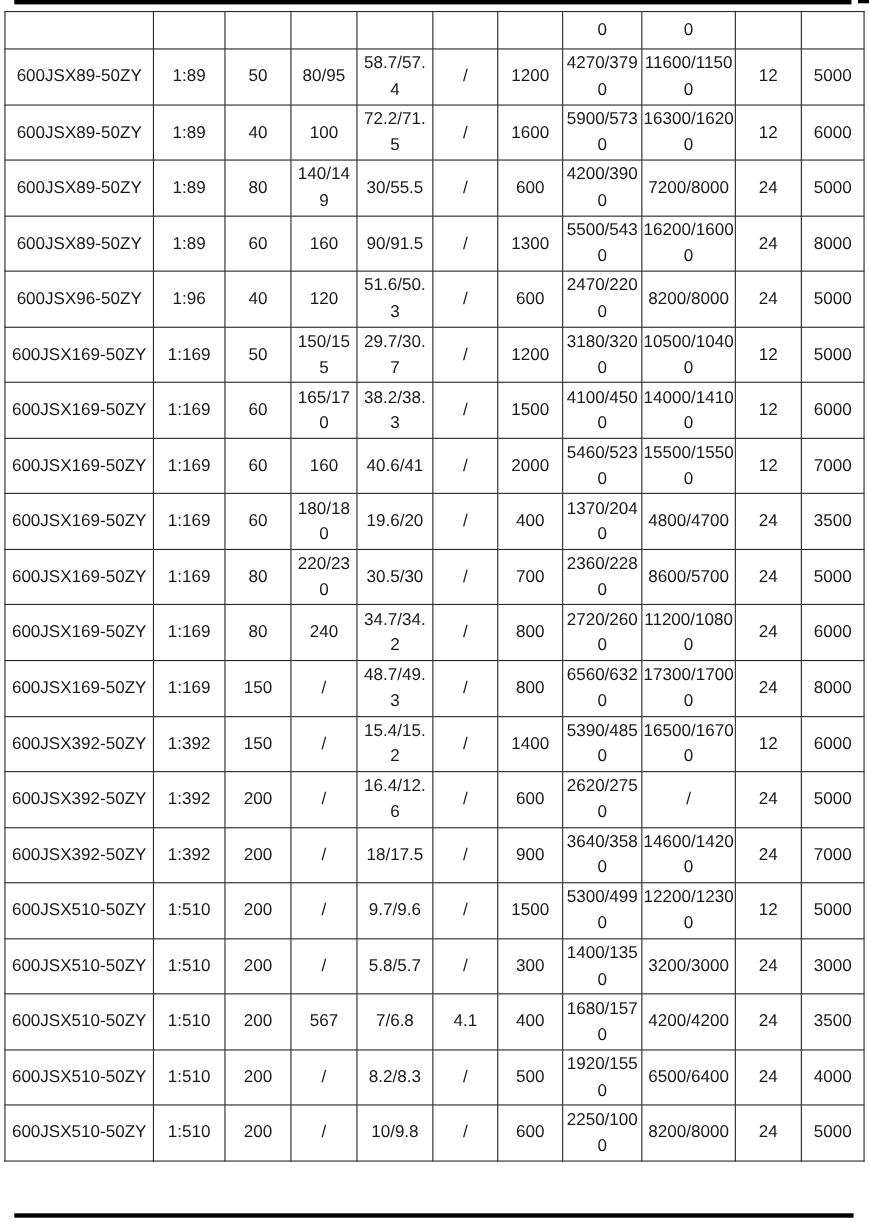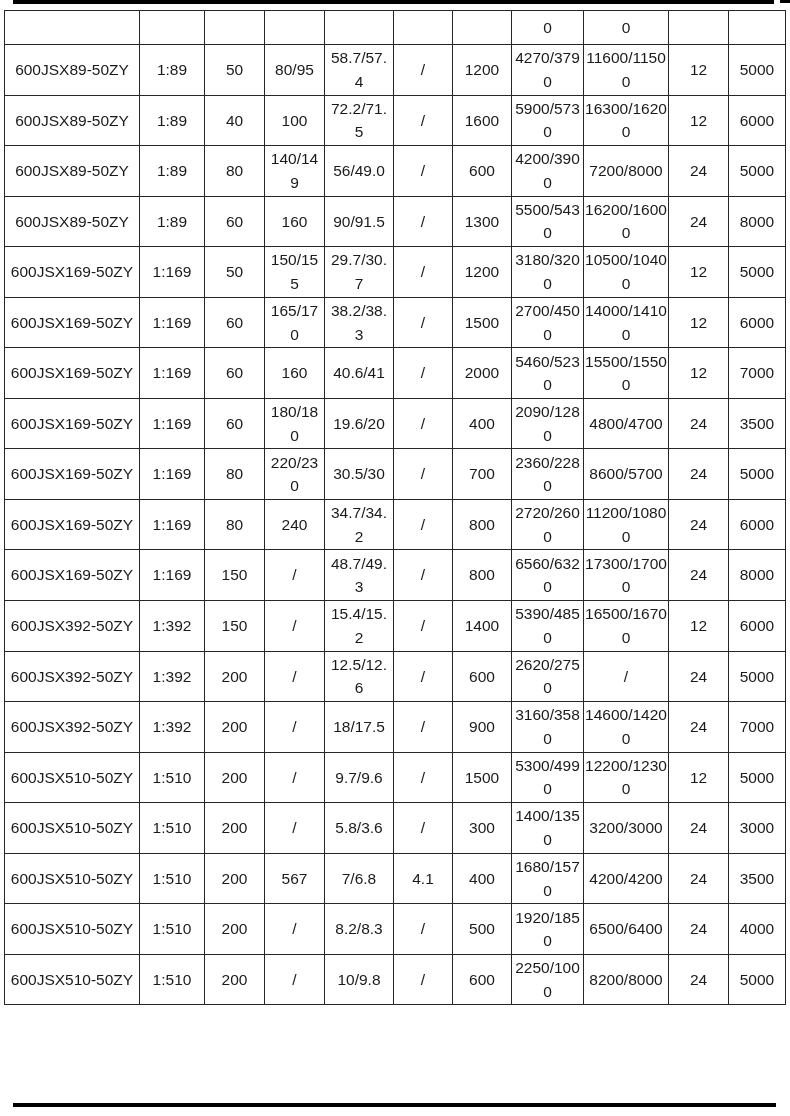--- a/index.html
+++ b/index.html
@@ -140,21 +140,21 @@
 0</td>
           <td>12</td>
           <td>6000</td>
         </tr>
         <tr>
           <td>600JSX89-50ZY</td>
           <td>1:89</td>
           <td>80</td>
           <td>140/14
 9</td>
-          <td>56/49.0</td>
+          <td>30/55.5</td>
           <td>/</td>
           <td>600</td>
           <td>4200/390
 0</td>
           <td>7200/8000</td>
           <td>24</td>
           <td>5000</td>
         </tr>
         <tr>
           <td>600JSX89-50ZY</td>
@@ -165,20 +165,35 @@
           <td>/</td>
           <td>1300</td>
           <td>5500/543
 0</td>
           <td>16200/1600
 0</td>
           <td>24</td>
           <td>8000</td>
         </tr>
         <tr>
+          <td>600JSX96-50ZY</td>
+          <td>1:96</td>
+          <td>40</td>
+          <td>120</td>
+          <td>51.6/50.
+3</td>
+          <td>/</td>
+          <td>600</td>
+          <td>2470/220
+0</td>
+          <td>8200/8000</td>
+          <td>24</td>
+          <td>5000</td>
+        </tr>
+        <tr>
           <td>600JSX169-50ZY</td>
           <td>1:169</td>
           <td>50</td>
           <td>150/15
 5</td>
           <td>29.7/30.
 7</td>
           <td>/</td>
           <td>1200</td>
           <td>3180/320
@@ -191,21 +206,21 @@
         <tr>
           <td>600JSX169-50ZY</td>
           <td>1:169</td>
           <td>60</td>
           <td>165/17
 0</td>
           <td>38.2/38.
 3</td>
           <td>/</td>
           <td>1500</td>
-          <td>2700/450
+          <td>4100/450
 0</td>
           <td>14000/1410
 0</td>
           <td>12</td>
           <td>6000</td>
         </tr>
         <tr>
           <td>600JSX169-50ZY</td>
           <td>1:169</td>
           <td>60</td>
@@ -222,21 +237,21 @@
         </tr>
         <tr>
           <td>600JSX169-50ZY</td>
           <td>1:169</td>
           <td>60</td>
           <td>180/18
 0</td>
           <td>19.6/20</td>
           <td>/</td>
           <td>400</td>
-          <td>2090/128
+          <td>1370/204
 0</td>
           <td>4800/4700</td>
           <td>24</td>
           <td>3500</td>
         </tr>
         <tr>
           <td>600JSX169-50ZY</td>
           <td>1:169</td>
           <td>80</td>
           <td>220/23
@@ -296,39 +311,39 @@
           <td>16500/1670
 0</td>
           <td>12</td>
           <td>6000</td>
         </tr>
         <tr>
           <td>600JSX392-50ZY</td>
           <td>1:392</td>
           <td>200</td>
           <td>/</td>
-          <td>12.5/12.
+          <td>16.4/12.
 6</td>
           <td>/</td>
           <td>600</td>
           <td>2620/275
 0</td>
           <td>/</td>
           <td>24</td>
           <td>5000</td>
         </tr>
         <tr>
           <td>600JSX392-50ZY</td>
           <td>1:392</td>
           <td>200</td>
           <td>/</td>
           <td>18/17.5</td>
           <td>/</td>
           <td>900</td>
-          <td>3160/358
+          <td>3640/358
 0</td>
           <td>14600/1420
 0</td>
           <td>24</td>
           <td>7000</td>
         </tr>
         <tr>
           <td>600JSX510-50ZY</td>
           <td>1:510</td>
           <td>200</td>
@@ -341,21 +356,21 @@
           <td>12200/1230
 0</td>
           <td>12</td>
           <td>5000</td>
         </tr>
         <tr>
           <td>600JSX510-50ZY</td>
           <td>1:510</td>
           <td>200</td>
           <td>/</td>
-          <td>5.8/3.6</td>
+          <td>5.8/5.7</td>
           <td>/</td>
           <td>300</td>
           <td>1400/135
 0</td>
           <td>3200/3000</td>
           <td>24</td>
           <td>3000</td>
         </tr>
         <tr>
           <td>600JSX510-50ZY</td>
@@ -372,21 +387,21 @@
           <td>3500</td>
         </tr>
         <tr>
           <td>600JSX510-50ZY</td>
           <td>1:510</td>
           <td>200</td>
           <td>/</td>
           <td>8.2/8.3</td>
           <td>/</td>
           <td>500</td>
-          <td>1920/185
+          <td>1920/155
 0</td>
           <td>6500/6400</td>
           <td>24</td>
           <td>4000</td>
         </tr>
         <tr>
           <td>600JSX510-50ZY</td>
           <td>1:510</td>
           <td>200</td>
           <td>/</td>

